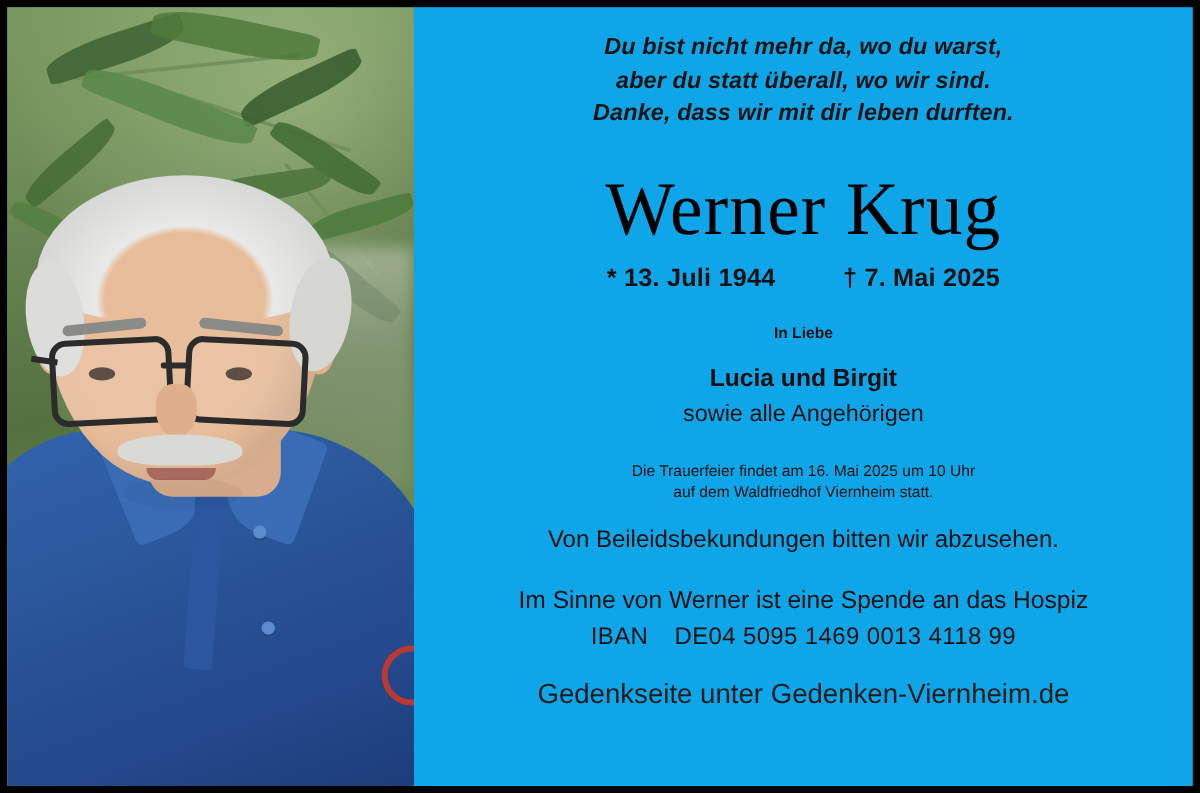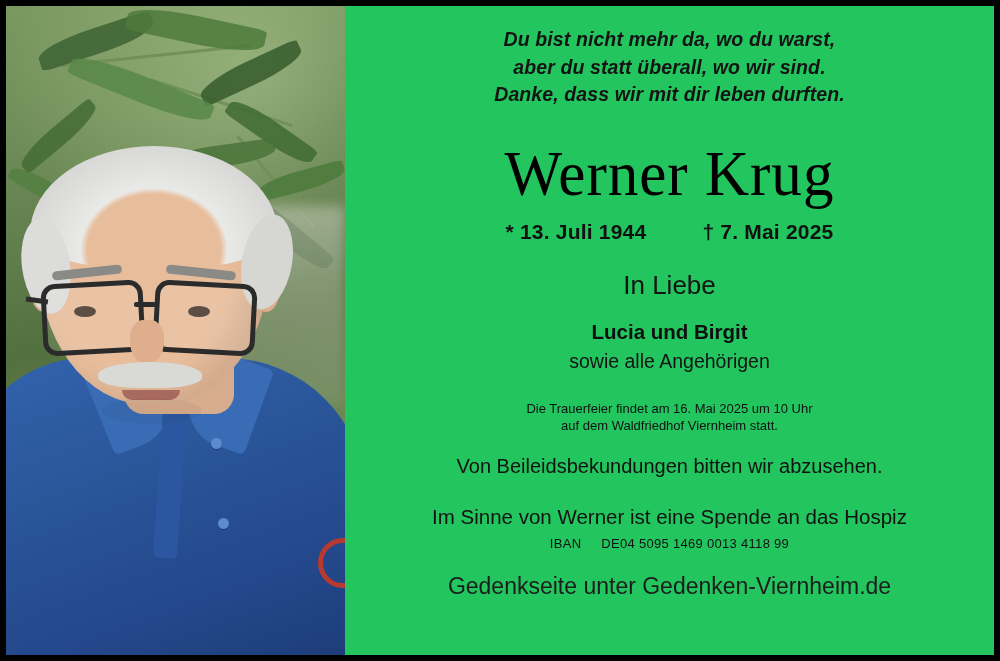--- a/index.html
+++ b/index.html
@@ -17,21 +17,21 @@
     background: #000000;
     box-sizing: border-box;
     overflow: hidden;
   }
   .card {
     position: absolute;
     left: 6px;
     top: 6px;
     width: 988px;
     height: 649px;
-    background: #22c55e;
+    background: #0ea5e9;
     display: flex;
     overflow: hidden;
   }
   
   .photo {
     position: relative;
     width: 339px;
     height: 649px;
     flex: 0 0 339px;
     overflow: hidden;
@@ -286,22 +286,22 @@
     font-weight: 700;
     color: #111;
     letter-spacing: 0.2px;
   }
   .dates .sep {
     display: inline-block;
     width: 44px;
   }
   .inliebe {
     margin-top: 26px;
-    font-size: 26px;
-    font-weight: 400;
+    font-size: 13px;
+    font-weight: 700;
     color: #141414;
   }
   .mourners {
     margin-top: 19px;
     font-size: 20.5px;
     font-weight: 700;
     color: #0f0f0f;
   }
   .relatives {
     margin-top: 6px;
@@ -324,21 +324,21 @@
   }
   .donation {
     margin-top: 25px;
     font-size: 20.5px;
     line-height: 1.32;
     color: #121212;
   }
   .donation div { white-space: nowrap; }
   .iban {
     margin-top: 6px;
-    font-size: 13px;
+    font-size: 20px;
     color: #121212;
     letter-spacing: 0.3px;
   }
   .iban .lbl { margin-right: 16px; }
   .memorial {
     margin-top: 22px;
     font-size: 23px;
     color: #1c1c1c;
   }
 </style>

